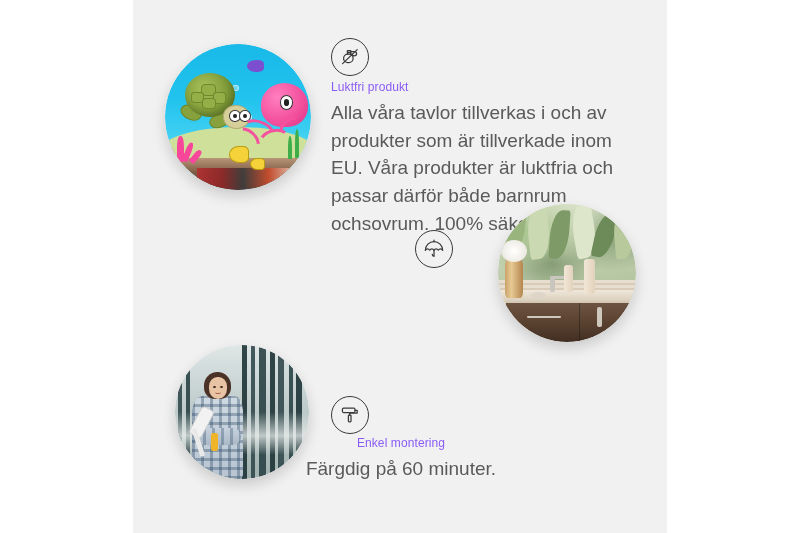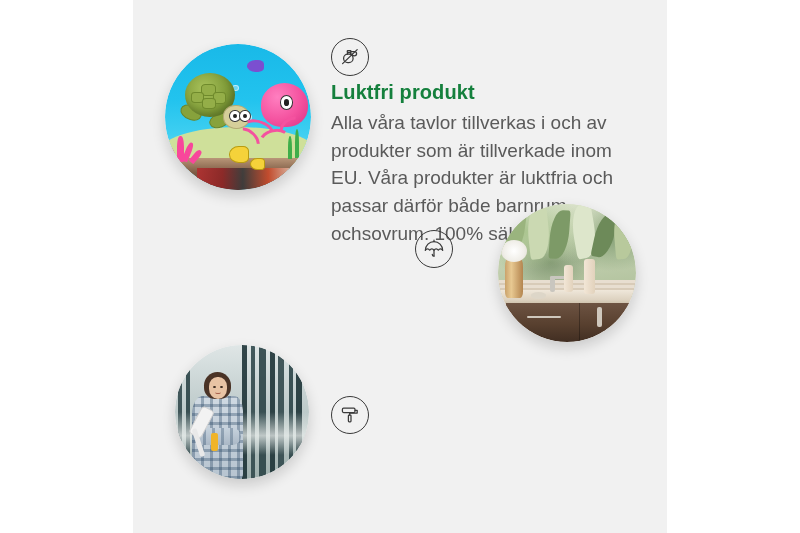--- a/index.html
+++ b/index.html
@@ -50,23 +50,23 @@
     position: relative;
     overflow: hidden;
     border-radius: 50%;
   }
 
   
   .textblock {
     position: absolute;
   }
   .feat-title {
-    font-size: 20px;
-    font-weight: bold;
-    color: #15803d;
+    font-size: 12px;
+    font-weight: normal;
+    color: #8b5cf6;
     letter-spacing: .1px;
     margin: 0 0 4px 0;
     line-height: 1.25;
   }
   .feat-desc {
     font-size: 19px;
     color: #5a5a5a;
     line-height: 1.46;
     margin: 0;
   }
@@ -410,17 +410,19 @@
           <svg width="24" height="24" viewBox="0 0 24 24" fill="none" stroke="#3a3a3a" stroke-width="1.25" stroke-linecap="round" stroke-linejoin="round">
             <rect x="4.4" y="5.2" width="12.6" height="4.3" rx="1.2"></rect>
             <path d="M17 7.3h2.2v2.7h-7.5"></path>
             <line x1="11.7" y1="10" x2="11.7" y2="12.1"></line>
             <rect x="10.4" y="12.1" width="2.6" height="6.7" rx=".7"></rect>
           </svg>
         </div>
       </div>
 
       <div class="textblock align-center" style="left:138px; top:436px; width:260px;">
+        <div class="feat-title">Enkel montering</div>
+        <div class="feat-desc">Färgdig på 60 minuter.</div>
       </div>
     </div>
 
   </div>
 </div>
 
 </body></html>

